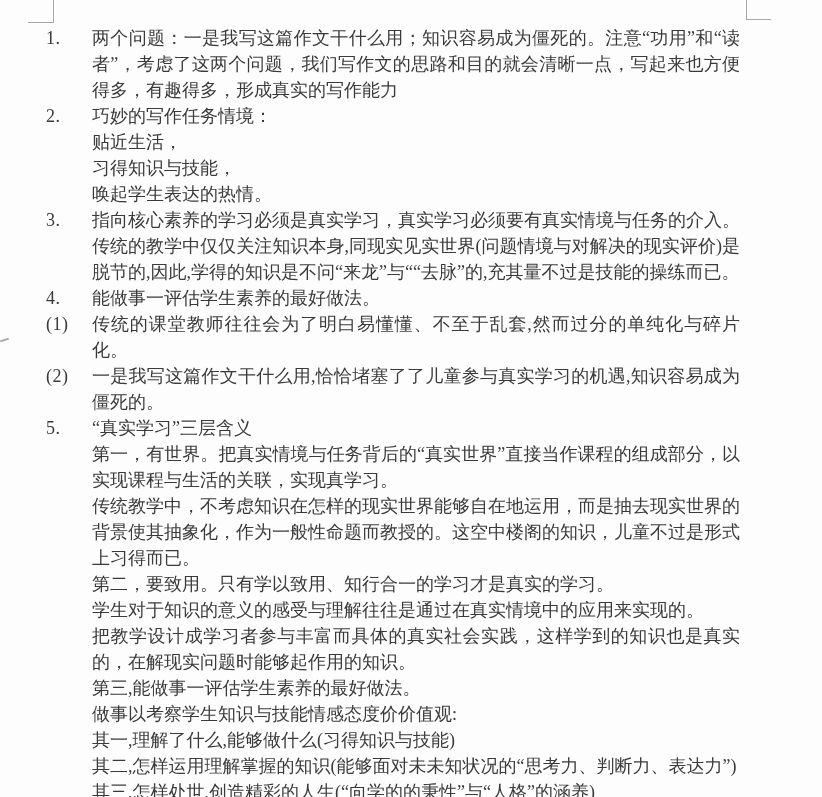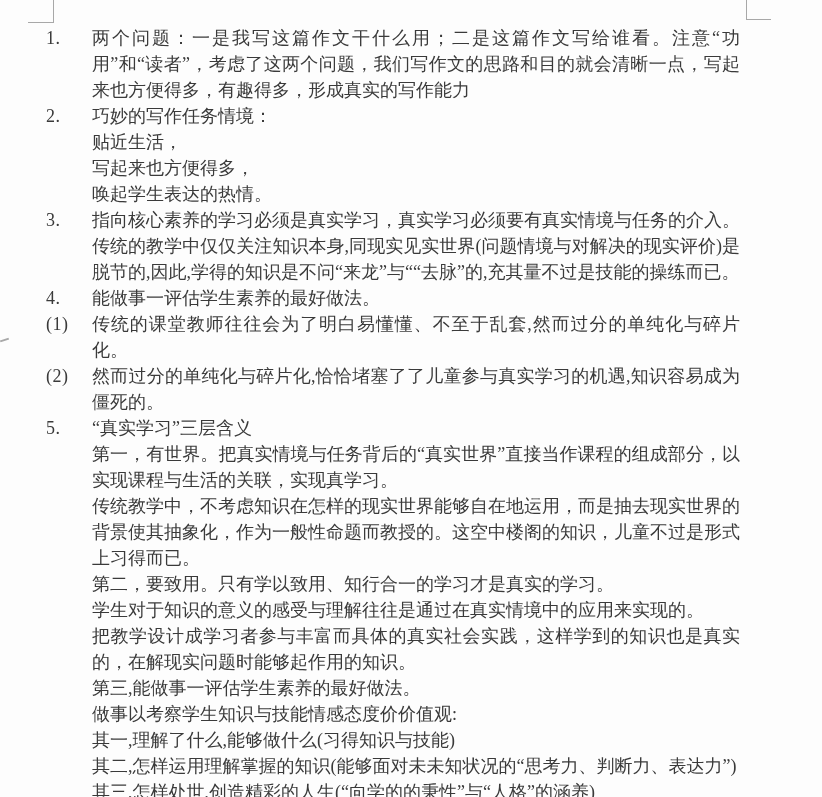--- a/index.html
+++ b/index.html
@@ -57,49 +57,49 @@
   <div class="mark mark-tl-v"></div>
   <div class="mark mark-tl-h"></div>
   <div class="mark mark-tr-v"></div>
   <div class="mark mark-tr-h"></div>
   <div class="mark left-tick"></div>
 
   <div class="doc">
 
     <div class="item">
       <span class="num">1.</span>
-      <div class="text">两个问题：一是我写这篇作文干什么用；二是这篇作文写给谁看。注意“功用”和“读者”，考虑了这两个问题，我们写作文的思路和目的就会清晰一点，写起来也方便得多，有趣得多，形成真实的写作能力</div>
+      <div class="text">两个问题：一是我写这篇作文干什么用；知识容易成为僵死的。注意“功用”和“读者”，考虑了这两个问题，我们写作文的思路和目的就会清晰一点，写起来也方便得多，有趣得多，形成真实的写作能力</div>
     </div>
 
     <div class="item">
       <span class="num">2.</span>
       <div class="text">巧妙的写作任务情境：
 贴近生活，
-写起来也方便得多，
+习得知识与技能，
 唤起学生表达的热情。</div>
     </div>
 
     <div class="item">
       <span class="num">3.</span>
       <div class="text">指向核心素养的学习必须是真实学习，真实学习必须要有真实情境与任务的介入。传统的教学中仅仅关注知识本身,同现实见实世界(问题情境与对解决的现实评价)是脱节的,因此,学得的知识是不问“来龙”与““去脉”的,充其量不过是技能的操练而已。</div>
     </div>
 
     <div class="item">
       <span class="num">4.</span>
       <div class="text">能做事一评估学生素养的最好做法。</div>
     </div>
 
     <div class="item">
       <span class="num">(1)</span>
       <div class="text">传统的课堂教师往往会为了明白易懂懂、不至于乱套,然而过分的单纯化与碎片化。</div>
     </div>
 
     <div class="item">
       <span class="num">(2)</span>
-      <div class="text">然而过分的单纯化与碎片化,恰恰堵塞了了儿童参与真实学习的机遇,知识容易成为僵死的。</div>
+      <div class="text">一是我写这篇作文干什么用,恰恰堵塞了了儿童参与真实学习的机遇,知识容易成为僵死的。</div>
     </div>
 
     <div class="item">
       <span class="num">5.</span>
       <div class="text">“真实学习”三层含义
 第一，有世界。把真实情境与任务背后的“真实世界”直接当作课程的组成部分，以实现课程与生活的关联，实现真学习。
 传统教学中，不考虑知识在怎样的现实世界能够自在地运用，而是抽去现实世界的背景使其抽象化，作为一般性命题而教授的。这空中楼阁的知识，儿童不过是形式上习得而已。
 第二，要致用。只有学以致用、知行合一的学习才是真实的学习。
 学生对于知识的意义的感受与理解往往是通过在真实情境中的应用来实现的。
 把教学设计成学习者参与丰富而具体的真实社会实践，这样学到的知识也是真实的，在解现实问题时能够起作用的知识。

